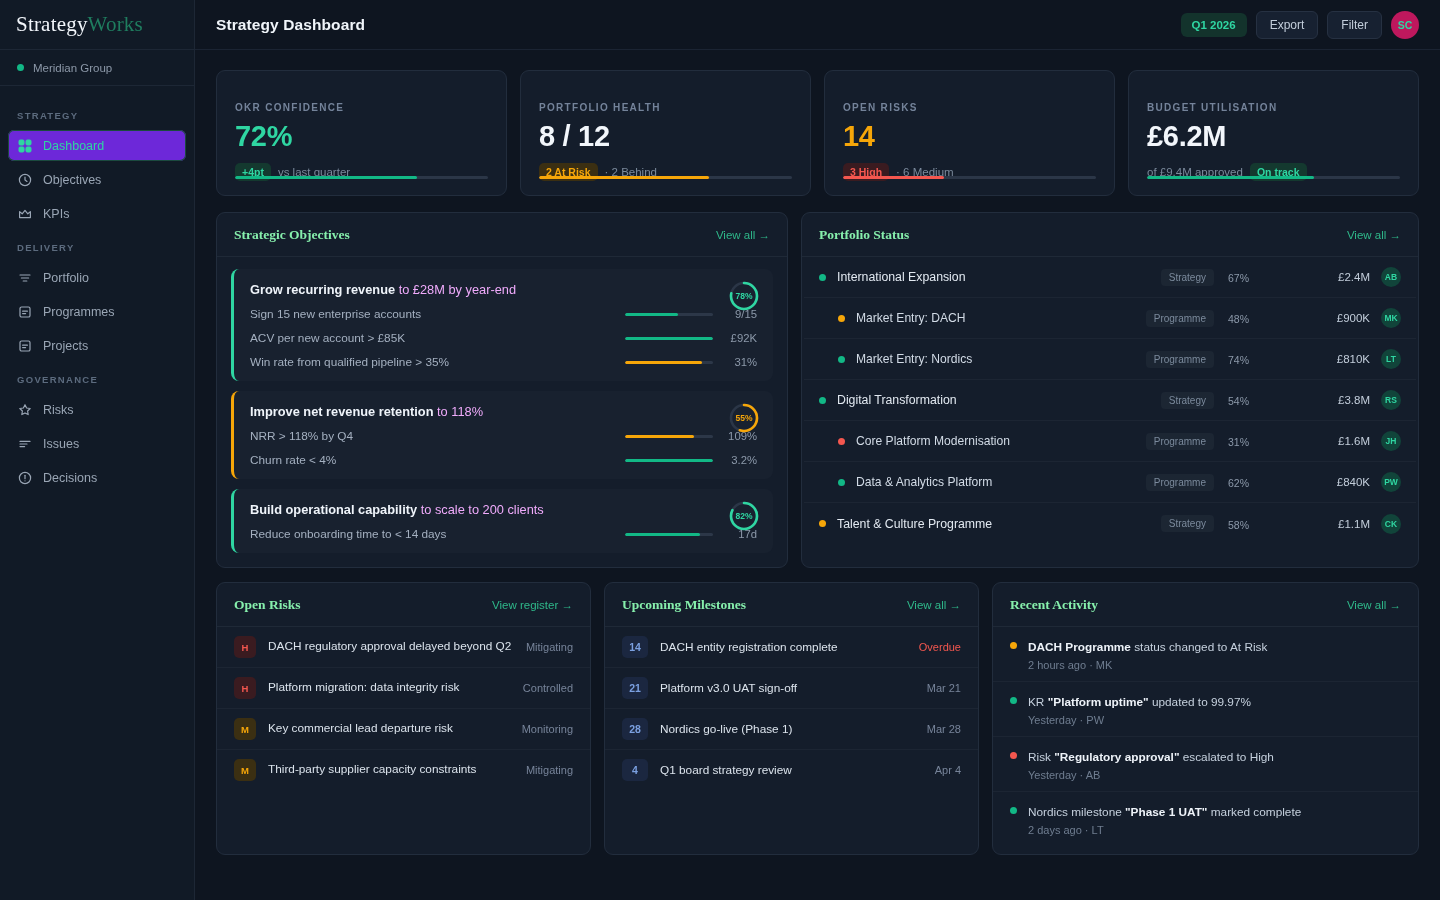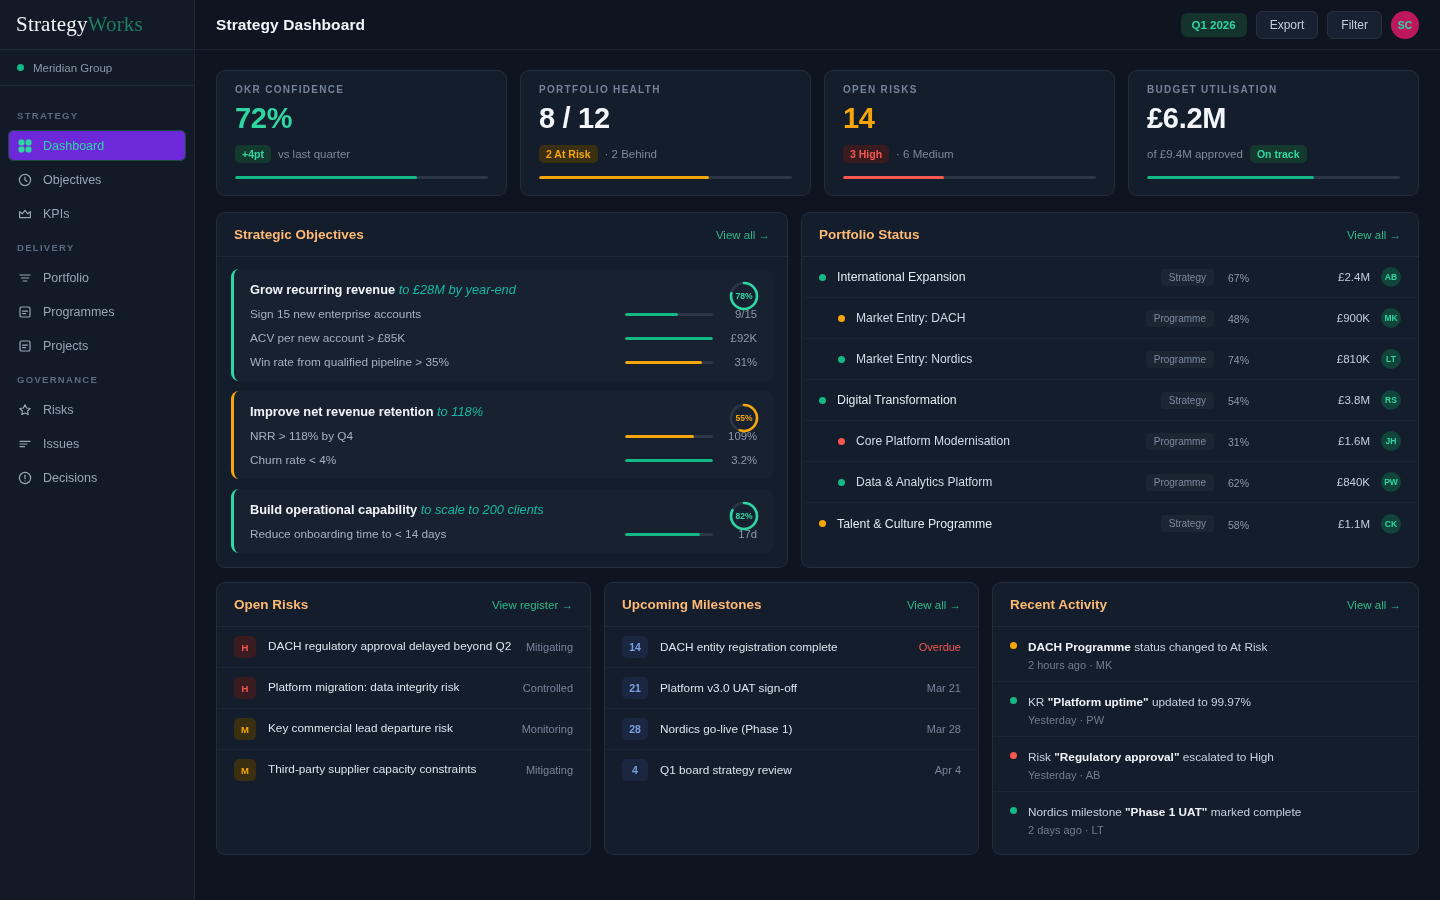--- a/index.html
+++ b/index.html
@@ -87,21 +87,21 @@
     cursor: pointer;
   }
 
   .content { flex: 1 1 auto; padding: 20px 21px 0 21px; overflow: hidden; }
 
   
   .kpi-row { display: flex; gap: 13px; margin-bottom: 16px; }
   .kpi {
     flex: 1 1 0; height: 126px;
     background: #141d2b; border: 1px solid #222d3d;
-    border-radius: 9px; padding: 13px 18px 0 18px;
+    border-radius: 9px; padding: 31px 18px 0 18px;
     position: relative;
   }
   .kpi-label { font-size: 10px; font-weight: 700; letter-spacing: 1.3px; color: #74839a; text-transform: uppercase; }
   .kpi-value { font-size: 29px; font-weight: 700; margin-top: 7px; letter-spacing: -.3px; }
   .kpi-value.green { color: #2fd6a2; }
   .kpi-value.white { color: #f2f6fb; }
   .kpi-value.amber { color: #f6a609; }
   .kpi-sub { margin-top: 10px; display: flex; align-items: center; gap: 7px; font-size: 11.5px; color: #7b8a9c; }
   .pill { font-size: 10.5px; font-weight: 700; padding: 3px 7px; border-radius: 5px; }
   .pill.green { background: #14392f; color: #2fd6a2; }
@@ -116,36 +116,36 @@
   
   .panel {
     background: #141d2b; border: 1px solid #222d3d; border-radius: 9px;
     display: flex; flex-direction: column; overflow: hidden;
   }
   .panel-head {
     height: 44px; flex: 0 0 44px;
     display: flex; align-items: center; justify-content: space-between;
     padding: 0 17px; border-bottom: 1px solid #1f2937;
   }
-  .panel-title { font-size: 13.5px; font-weight: 700; color: #fdba74; }
+  .panel-title { font-size: 13.5px; font-weight: 700; color: #86efac; font-family: Liberation Serif, serif; }
   .panel-link { font-size: 11.5px; color: #2fb88a; cursor: pointer; }
 
   .mid-row { display: flex; gap: 13px; height: 356px; margin-bottom: 14px; }
   .panel-objectives { flex: 0 0 572px; }
   .panel-portfolio { flex: 1 1 auto; }
 
   .obj-scroll { padding: 12px 14px 0 14px; overflow: hidden; flex: 1 1 auto; }
   .obj-card {
     background: #18212f; border-radius: 8px;
     border-left: 3px solid #2fd6a2;
     padding: 13px 16px 12px 16px; margin-bottom: 10px;
     position: relative;
   }
   .obj-title { font-size: 12.8px; font-weight: 700; color: #eff4fa; padding-right: 48px; }
-  .obj-title .norm { font-weight: 400; color: #14b8a6; font-style: italic; }
+  .obj-title .norm { font-weight: 400; color: #f0abfc; }
   .kr { display: flex; align-items: center; margin-top: 10px; }
   .kr-name { font-size: 11.8px; color: #a4b0c0; flex: 1 1 auto; }
   .kr-bar { width: 88px; height: 3px; border-radius: 2px; background: #2c3748; overflow: hidden; flex: 0 0 88px; }
   .kr-bar i { display: block; height: 100%; border-radius: 2px; }
   .kr-val { width: 44px; text-align: right; font-size: 11.3px; color: #8c99aa; flex: 0 0 44px; }
 
   .ring { position: absolute; top: 11px; right: 13px; width: 32px; height: 32px; }
   .ring svg { display: block; transform: rotate(-90deg); }
   .ring span {
     position: absolute; inset: 0; display: flex; align-items: center; justify-content: center;

